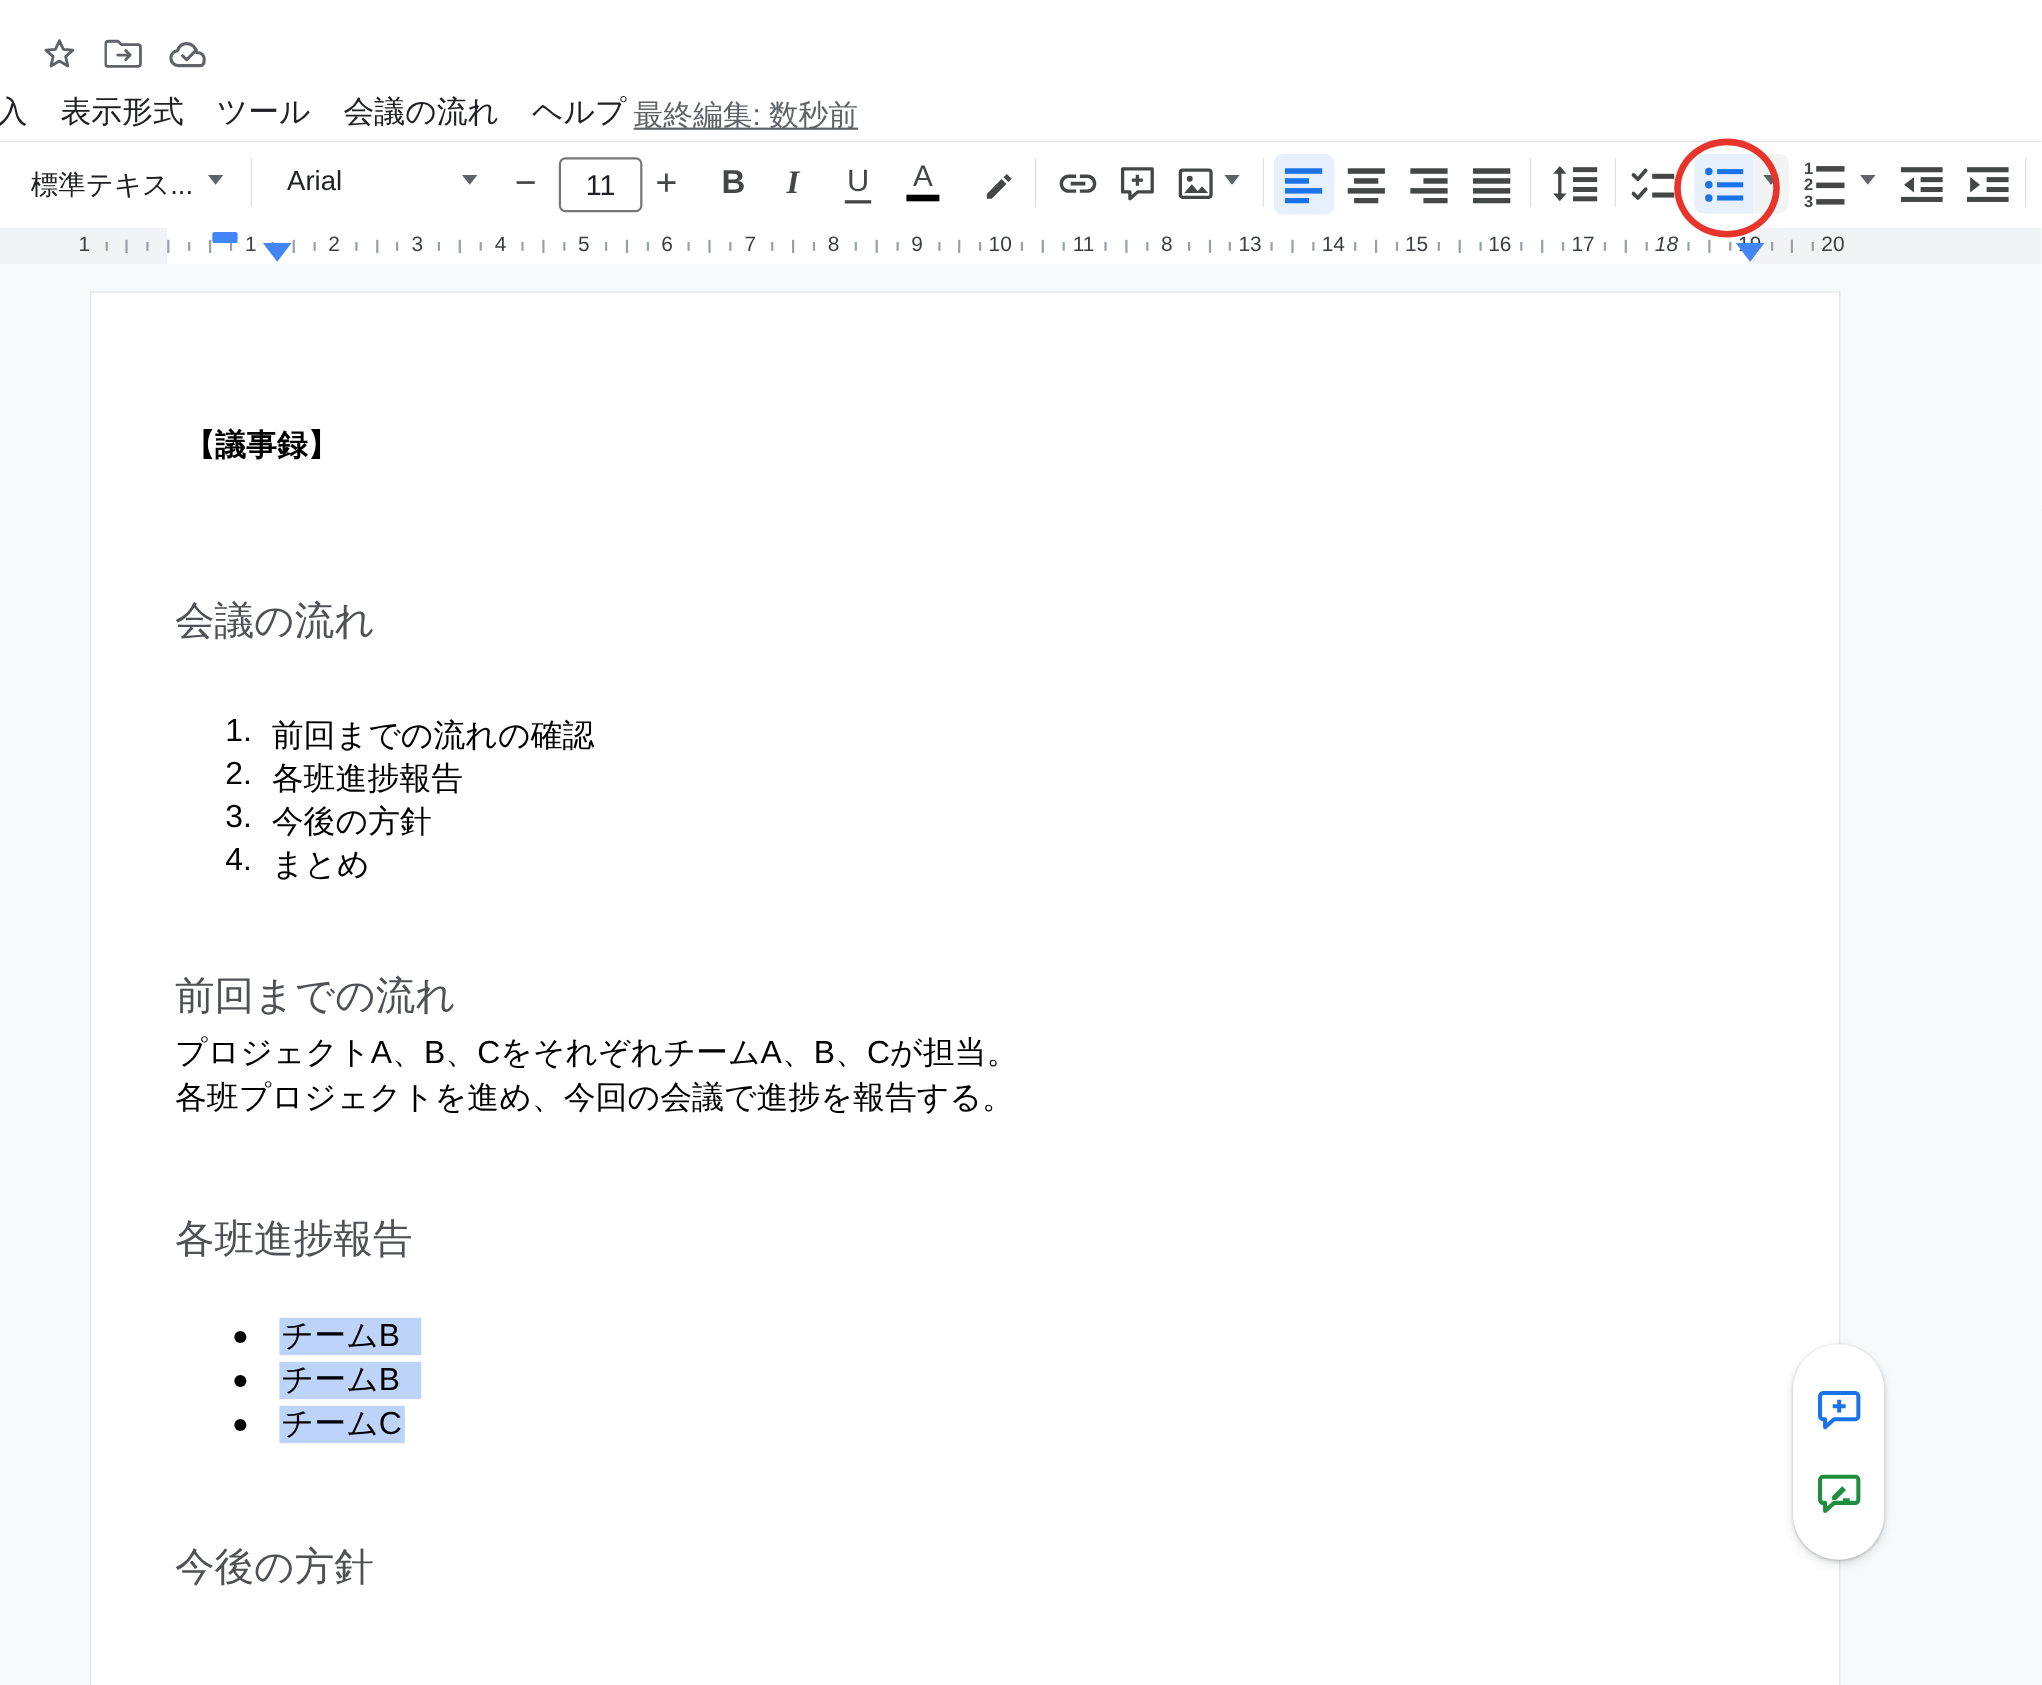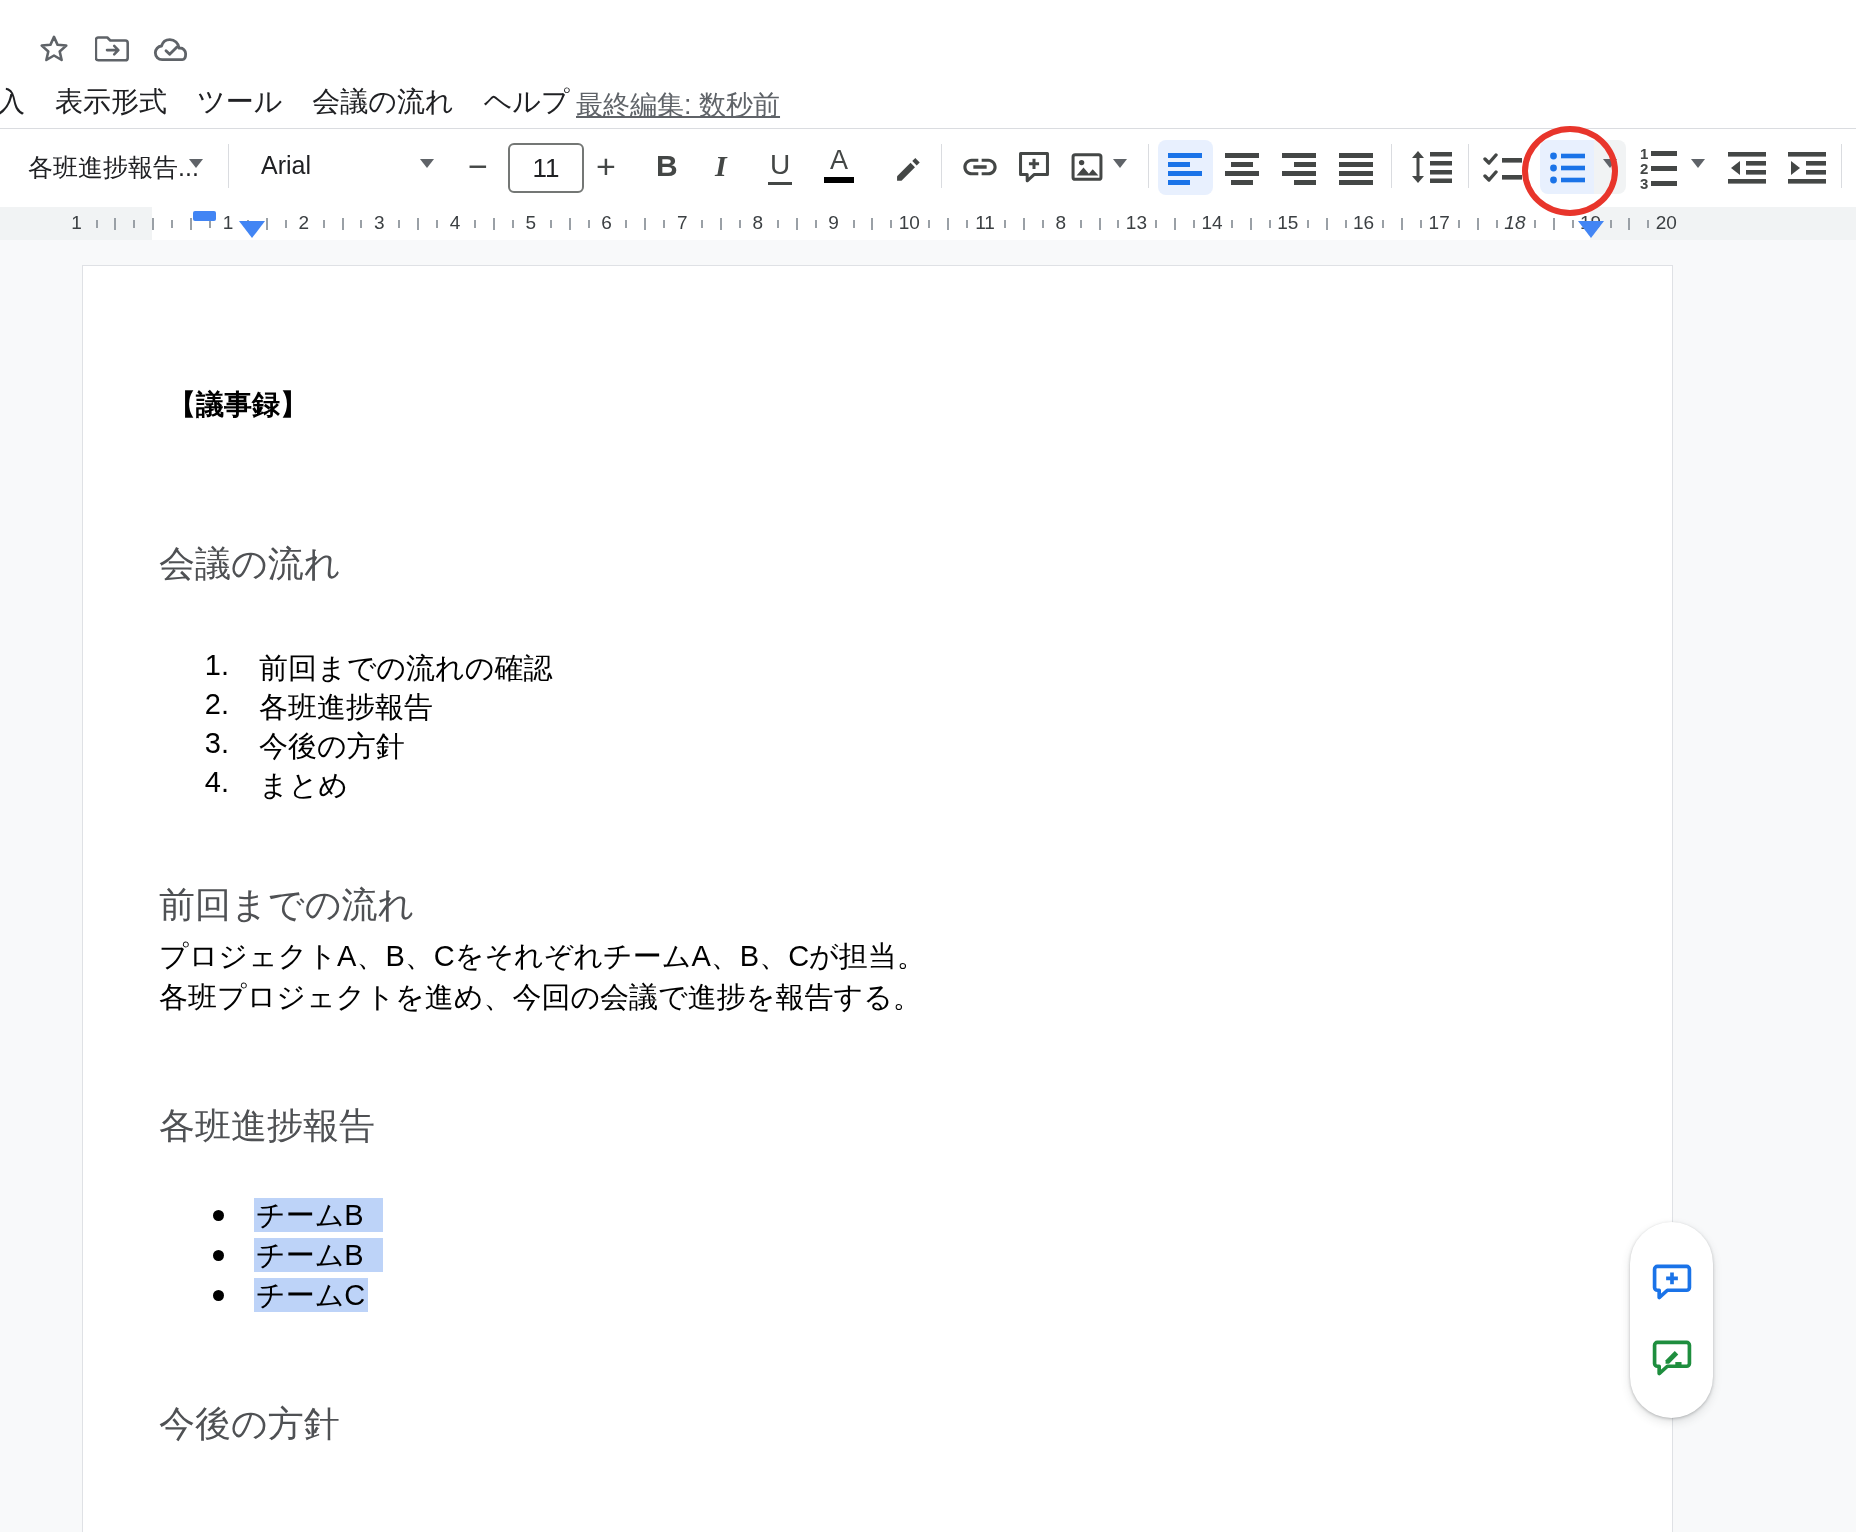--- a/index.html
+++ b/index.html
@@ -44,21 +44,21 @@
               border-right:13px solid transparent;border-top:17px solid #4285f4;top:14px}
 
   
   .canvas{position:absolute;left:0;top:240px;width:1856px;height:1292px;background:#f8f9fa}
   .page{position:absolute;left:82px;top:25px;width:1589px;height:1400px;background:#fff;
         border:1px solid #dfe1e5;border-bottom:none}
   .doc-title{position:absolute;left:85px;top:120px;font-size:28px;font-weight:700;color:#000}
   .doc-h{position:absolute;left:76px;font-size:36px;color:#4f5154}
   .agenda-row{position:absolute;top:calc(383px + var(--i)*39px);height:39px;font-size:29px;color:#000}
   .agenda-row .num{position:absolute;left:108px;width:38px;text-align:right;display:inline-block}
-  .agenda-row .txt{position:absolute;left:176px;white-space:nowrap}
+  .agenda-row .txt{position:absolute;left:164px;white-space:nowrap}
   .body-row{position:absolute;left:76px;top:calc(671px + var(--i)*41px);font-size:29px;color:#000;white-space:nowrap}
   .team-row{position:absolute;top:calc(932px + var(--i)*40px);height:40px;font-size:29px;color:#000}
   .team-row .dot{position:absolute;left:130px;top:12px;width:11px;height:11px;border-radius:50%;background:#000}
   .team-row .hl{position:absolute;left:171px;background:#bdd3f8;display:inline-block;
                 height:34px;line-height:34px;padding:0 19px 0 2px;white-space:nowrap}
   .team-row:last-child .hl{padding-right:3px}
 
   
   .fab-pill{position:absolute;left:1630px;top:982px;width:83px;height:196px;background:#fff;border-radius:42px;
             box-shadow:0 1px 3px rgba(60,64,67,.3),0 4px 10px rgba(60,64,67,.15);z-index:40}
@@ -100,21 +100,21 @@
     </nav>
 
   <a class="last-edit">最終編集: 数秒前</a>
 </div>
 
 <div class="hdr-divider"></div>
 
 <div class="toolbar">
 
   <div class="tbtn" style="left:28px;top:22px">
-    <span class="style-text">各班進捗報告...</span>
+    <span class="style-text">標準テキス...</span>
   </div>
   <div class="tbtn" style="left:189px;top:30px">
       <span class="dd"></span>
     </div>
 
   <div class="vsep" style="left:228px"></div>
 
   <div class="tbtn" style="left:261px;top:22px">
     <span class="style-text">Arial</span>
   </div>

